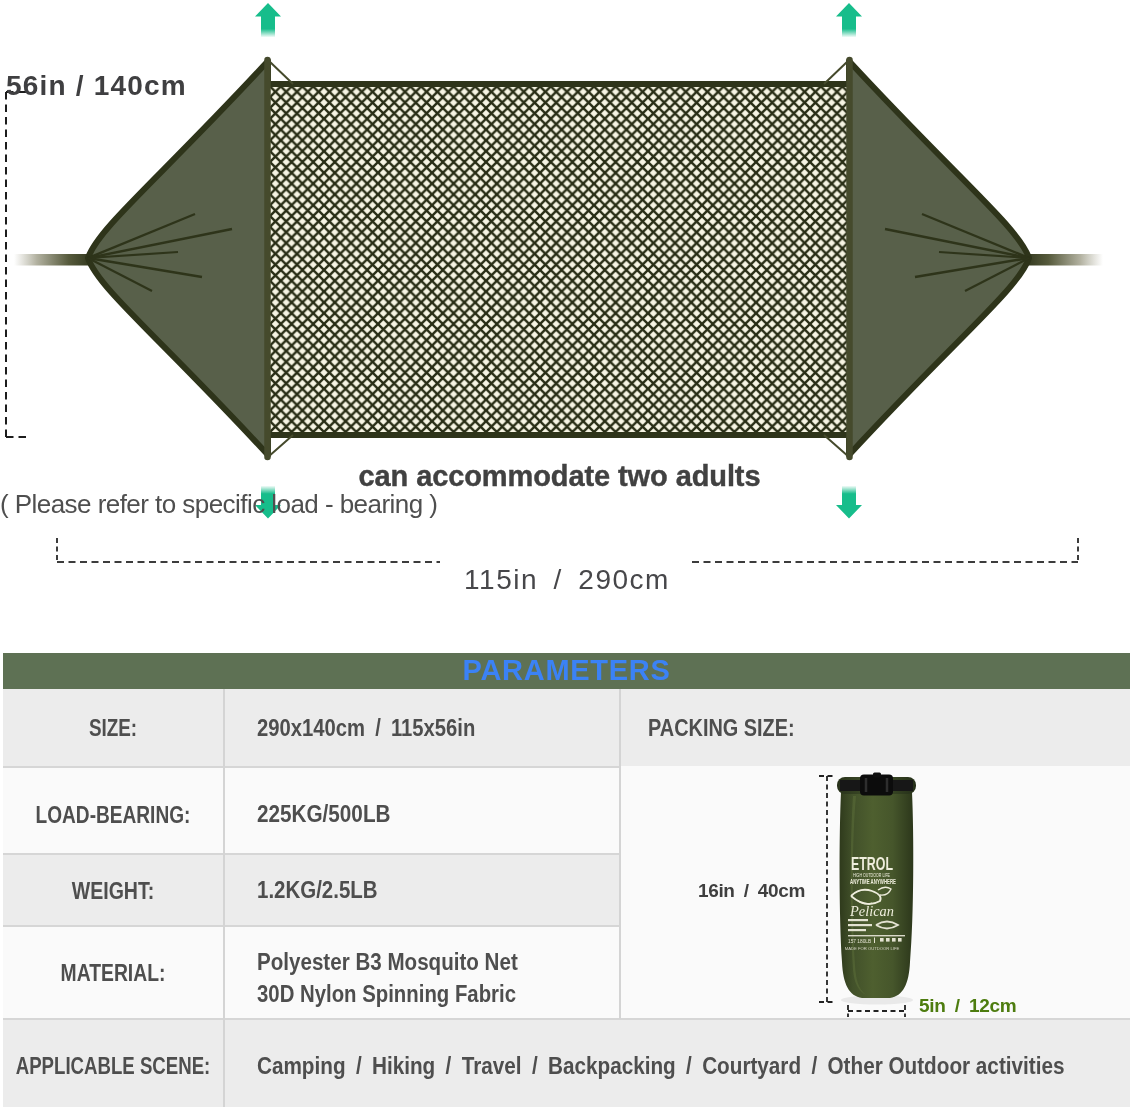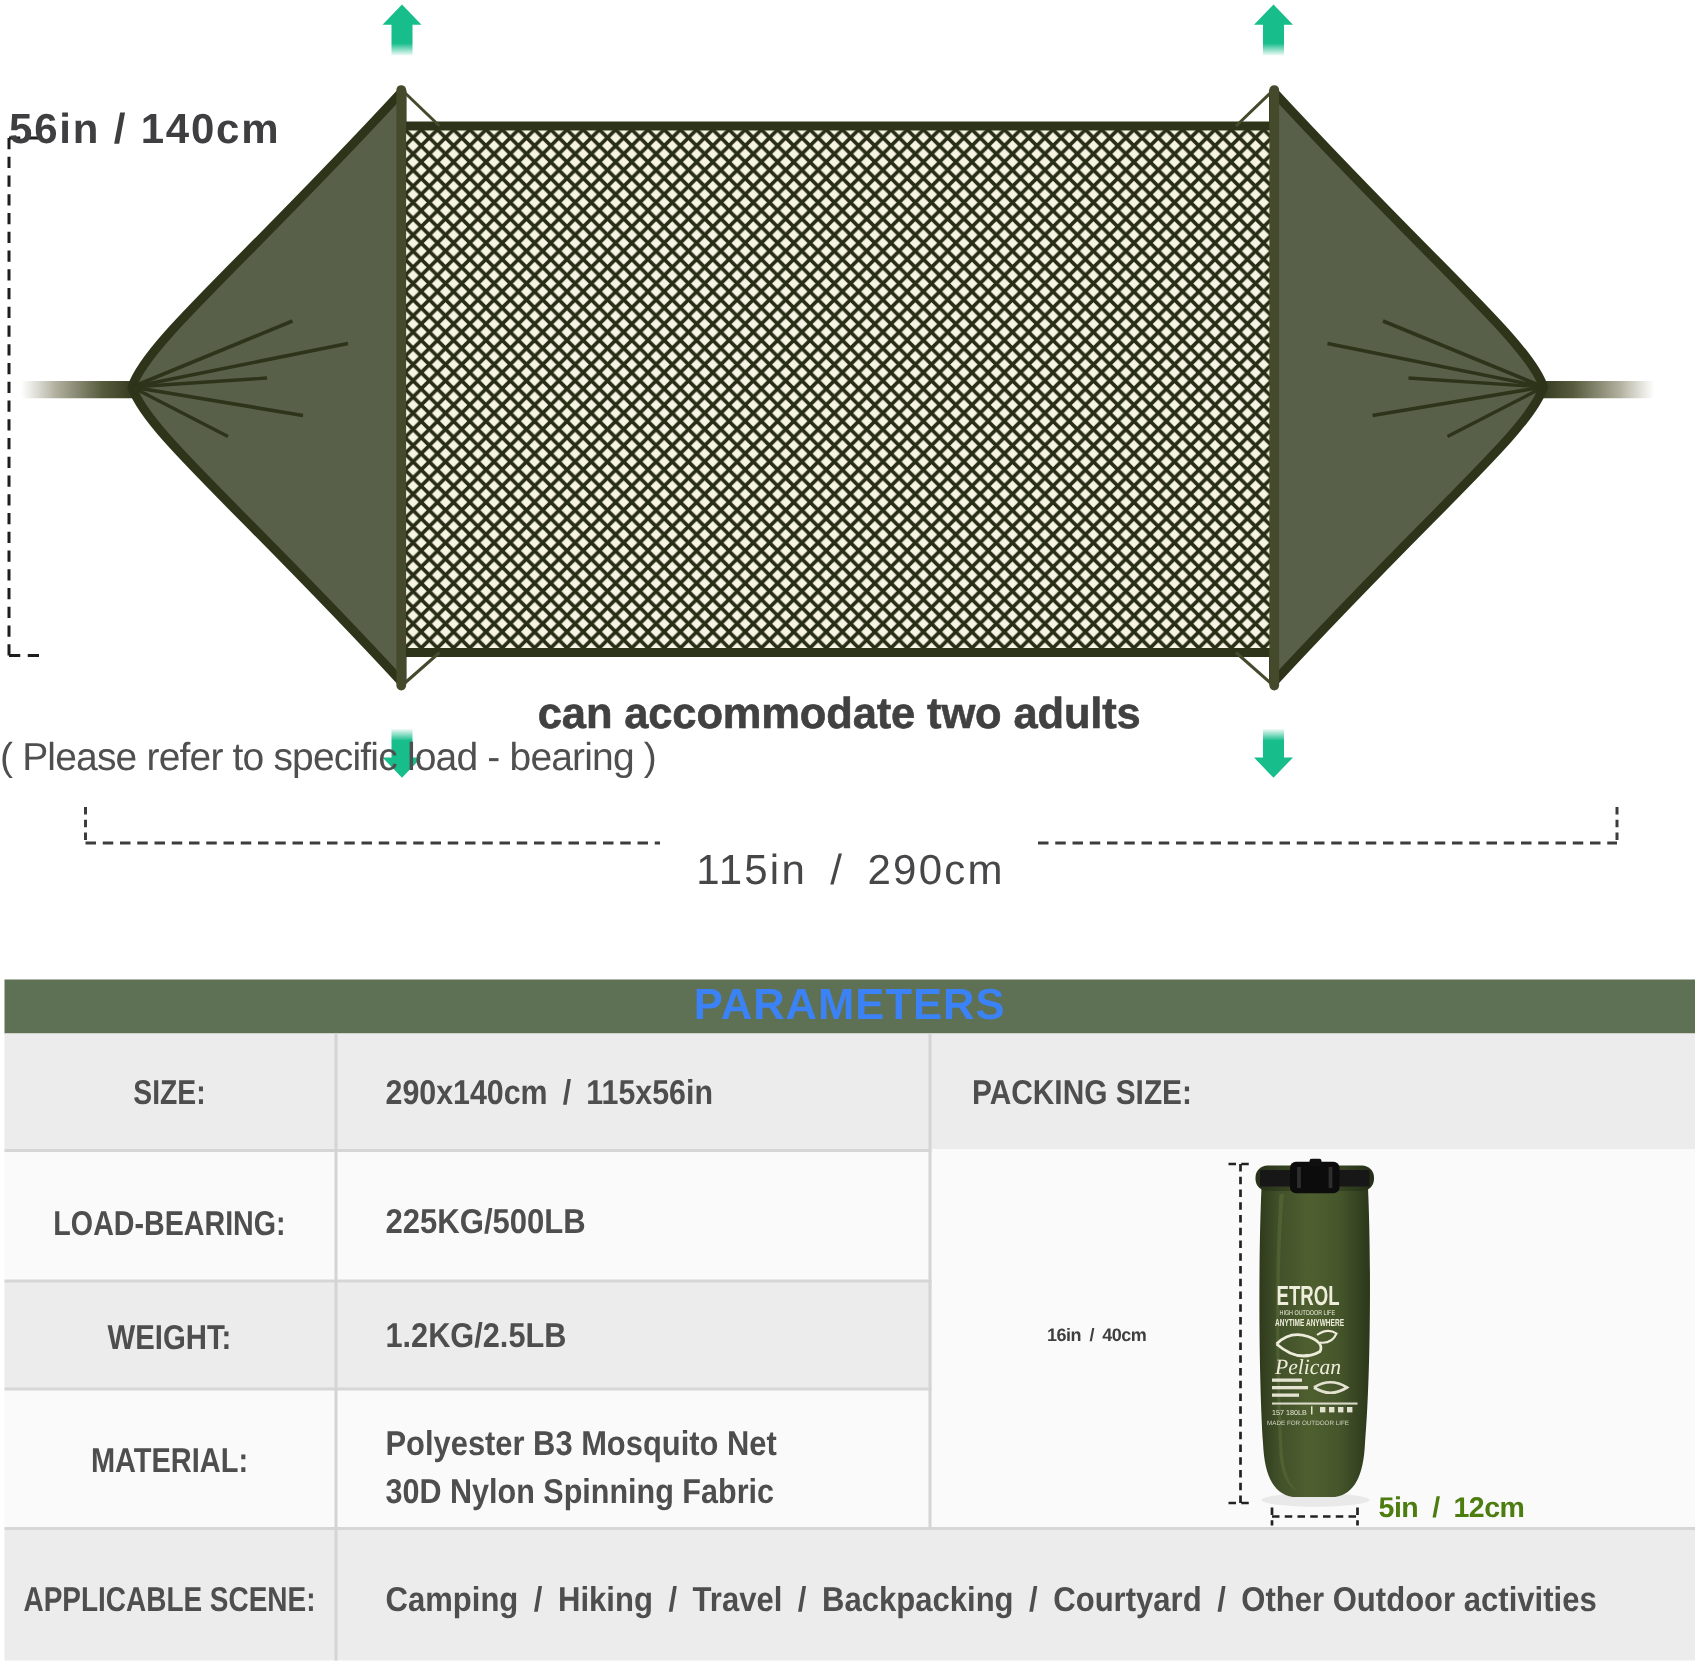--- a/index.html
+++ b/index.html
@@ -218,15 +218,15 @@
       <rect x="202" y="178" width="3.6" height="3.6"></rect>
       <rect x="208" y="178" width="3.6" height="3.6"></rect>
   </g>
   <text x="182" y="190" font-size="4.2" fill="#d3d2c2" text-anchor="middle">MADE FOR OUTDOOR LIFE</text>
 
   <path d="M129 16 L146 16 M137 16 L137 242 M129 242 L146 242" stroke="#222" stroke-width="1.8" fill="none" stroke-dasharray="5 3.5"></path>
 
   <path d="M158 245 L158 257 M158 251 L215 251 M215 245 L215 257" stroke="#222" stroke-width="1.8" fill="none" stroke-dasharray="5 3.5"></path>
 </svg>
 
-<div class="abs" style="left:698px;top:881px;font-size:12px;line-height:19px;font-weight:bold;color:#3f3f3f;letter-spacing:-0.35px;">16in / 40cm</div>
+<div class="abs" style="left:698px;top:881px;font-size:19px;line-height:19px;font-weight:bold;color:#3f3f3f;letter-spacing:-0.35px;">16in / 40cm</div>
 
 <div class="abs" style="left:919px;top:996px;font-size:19px;line-height:19px;font-weight:bold;color:#4d7c0f;letter-spacing:-0.3px;">5in / 12cm</div>
 
 </body></html>

